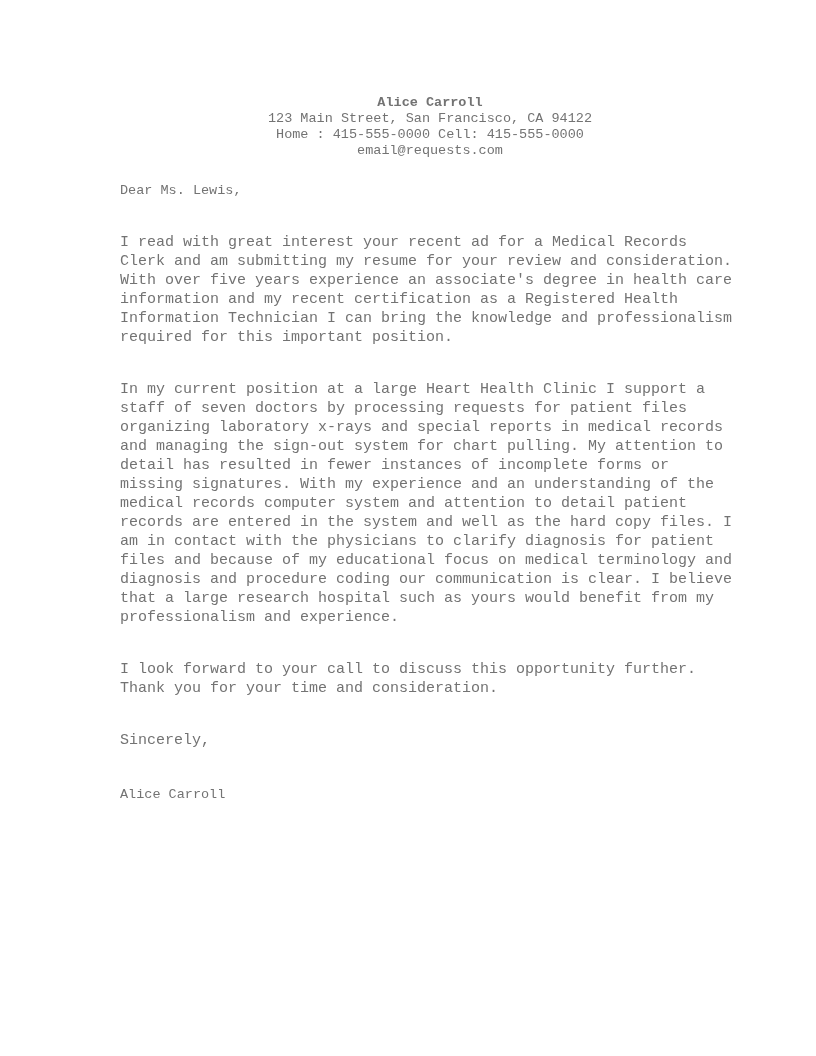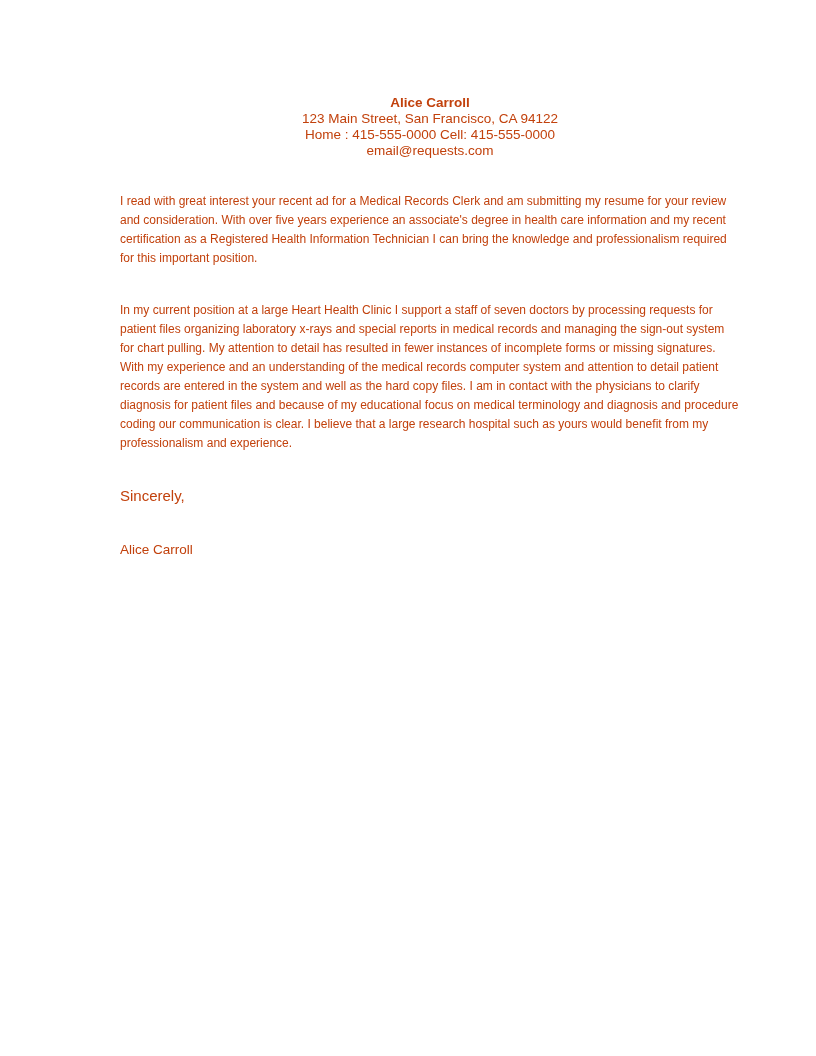--- a/index.html
+++ b/index.html
@@ -5,42 +5,42 @@
   html, body {
     margin: 0;
     padding: 0;
     background: #ffffff;
   }
   .page {
     position: relative;
     width: 816px;
     height: 1056px;
     background: #ffffff;
-    font-family: Liberation Sans, sans-serif;
-    color: #c2410c;
+    font-family: Liberation Mono, monospace;
+    color: #737373;
     overflow: hidden;
     box-sizing: border-box;
     padding: 95px 76px 0 120px;
   }
   .letter-header {
     text-align: center;
     font-size: 13.5px;
     line-height: 16px;
   }
   .letter-header .name {
     font-weight: bold;
   }
   .salutation {
     margin-top: 22px;
     font-size: 13.5px;
     line-height: 19px;
   }
   .para {
     margin-top: 33px;
-    font-size: 12px;
+    font-size: 15px;
     line-height: 19px;
     text-align: left;
   }
   .closing {
     margin-top: 33px;
     font-size: 15px;
     line-height: 19px;
   }
   .signature {
     margin-top: 35px;
@@ -53,23 +53,25 @@
 
 <div class="page">
 
   <div class="letter-header">
     <div class="name">Alice Carroll</div>
     <div class="address">123 Main Street, San Francisco, CA 94122</div>
     <div class="phones">Home : 415-555-0000 Cell: 415-555-0000</div>
     <div class="email">email@requests.com</div>
   </div>
 
+  <div class="salutation">Dear Ms. Lewis,</div>
 
   <div class="para">I read with great interest your recent ad for a Medical Records Clerk and am submitting my resume for your review and consideration. With over five years experience an associate's degree in health care information and my recent certification as a Registered Health Information Technician I can bring the knowledge and professionalism required for this important position.</div>
 
   <div class="para">In my current position at a large Heart Health Clinic I support a staff of seven doctors by processing requests for patient files organizing laboratory x-rays and special reports in medical records and managing the sign-out system for chart pulling. My attention to detail has resulted in fewer instances of incomplete forms or missing signatures. With my experience and an understanding of the medical records computer system and attention to detail patient records are entered in the system and well as the hard copy files. I am in contact with the physicians to clarify diagnosis for patient files and because of my educational focus on medical terminology and diagnosis and procedure coding our communication is clear. I believe that a large research hospital such as yours would benefit from my professionalism and experience.</div>
 
+  <div class="para">I look forward to your call to discuss this opportunity further. Thank you for your time and consideration.</div>
 
   <div class="closing">Sincerely,</div>
 
   <div class="signature">Alice Carroll</div>
 
 </div>
 
 </body></html>

